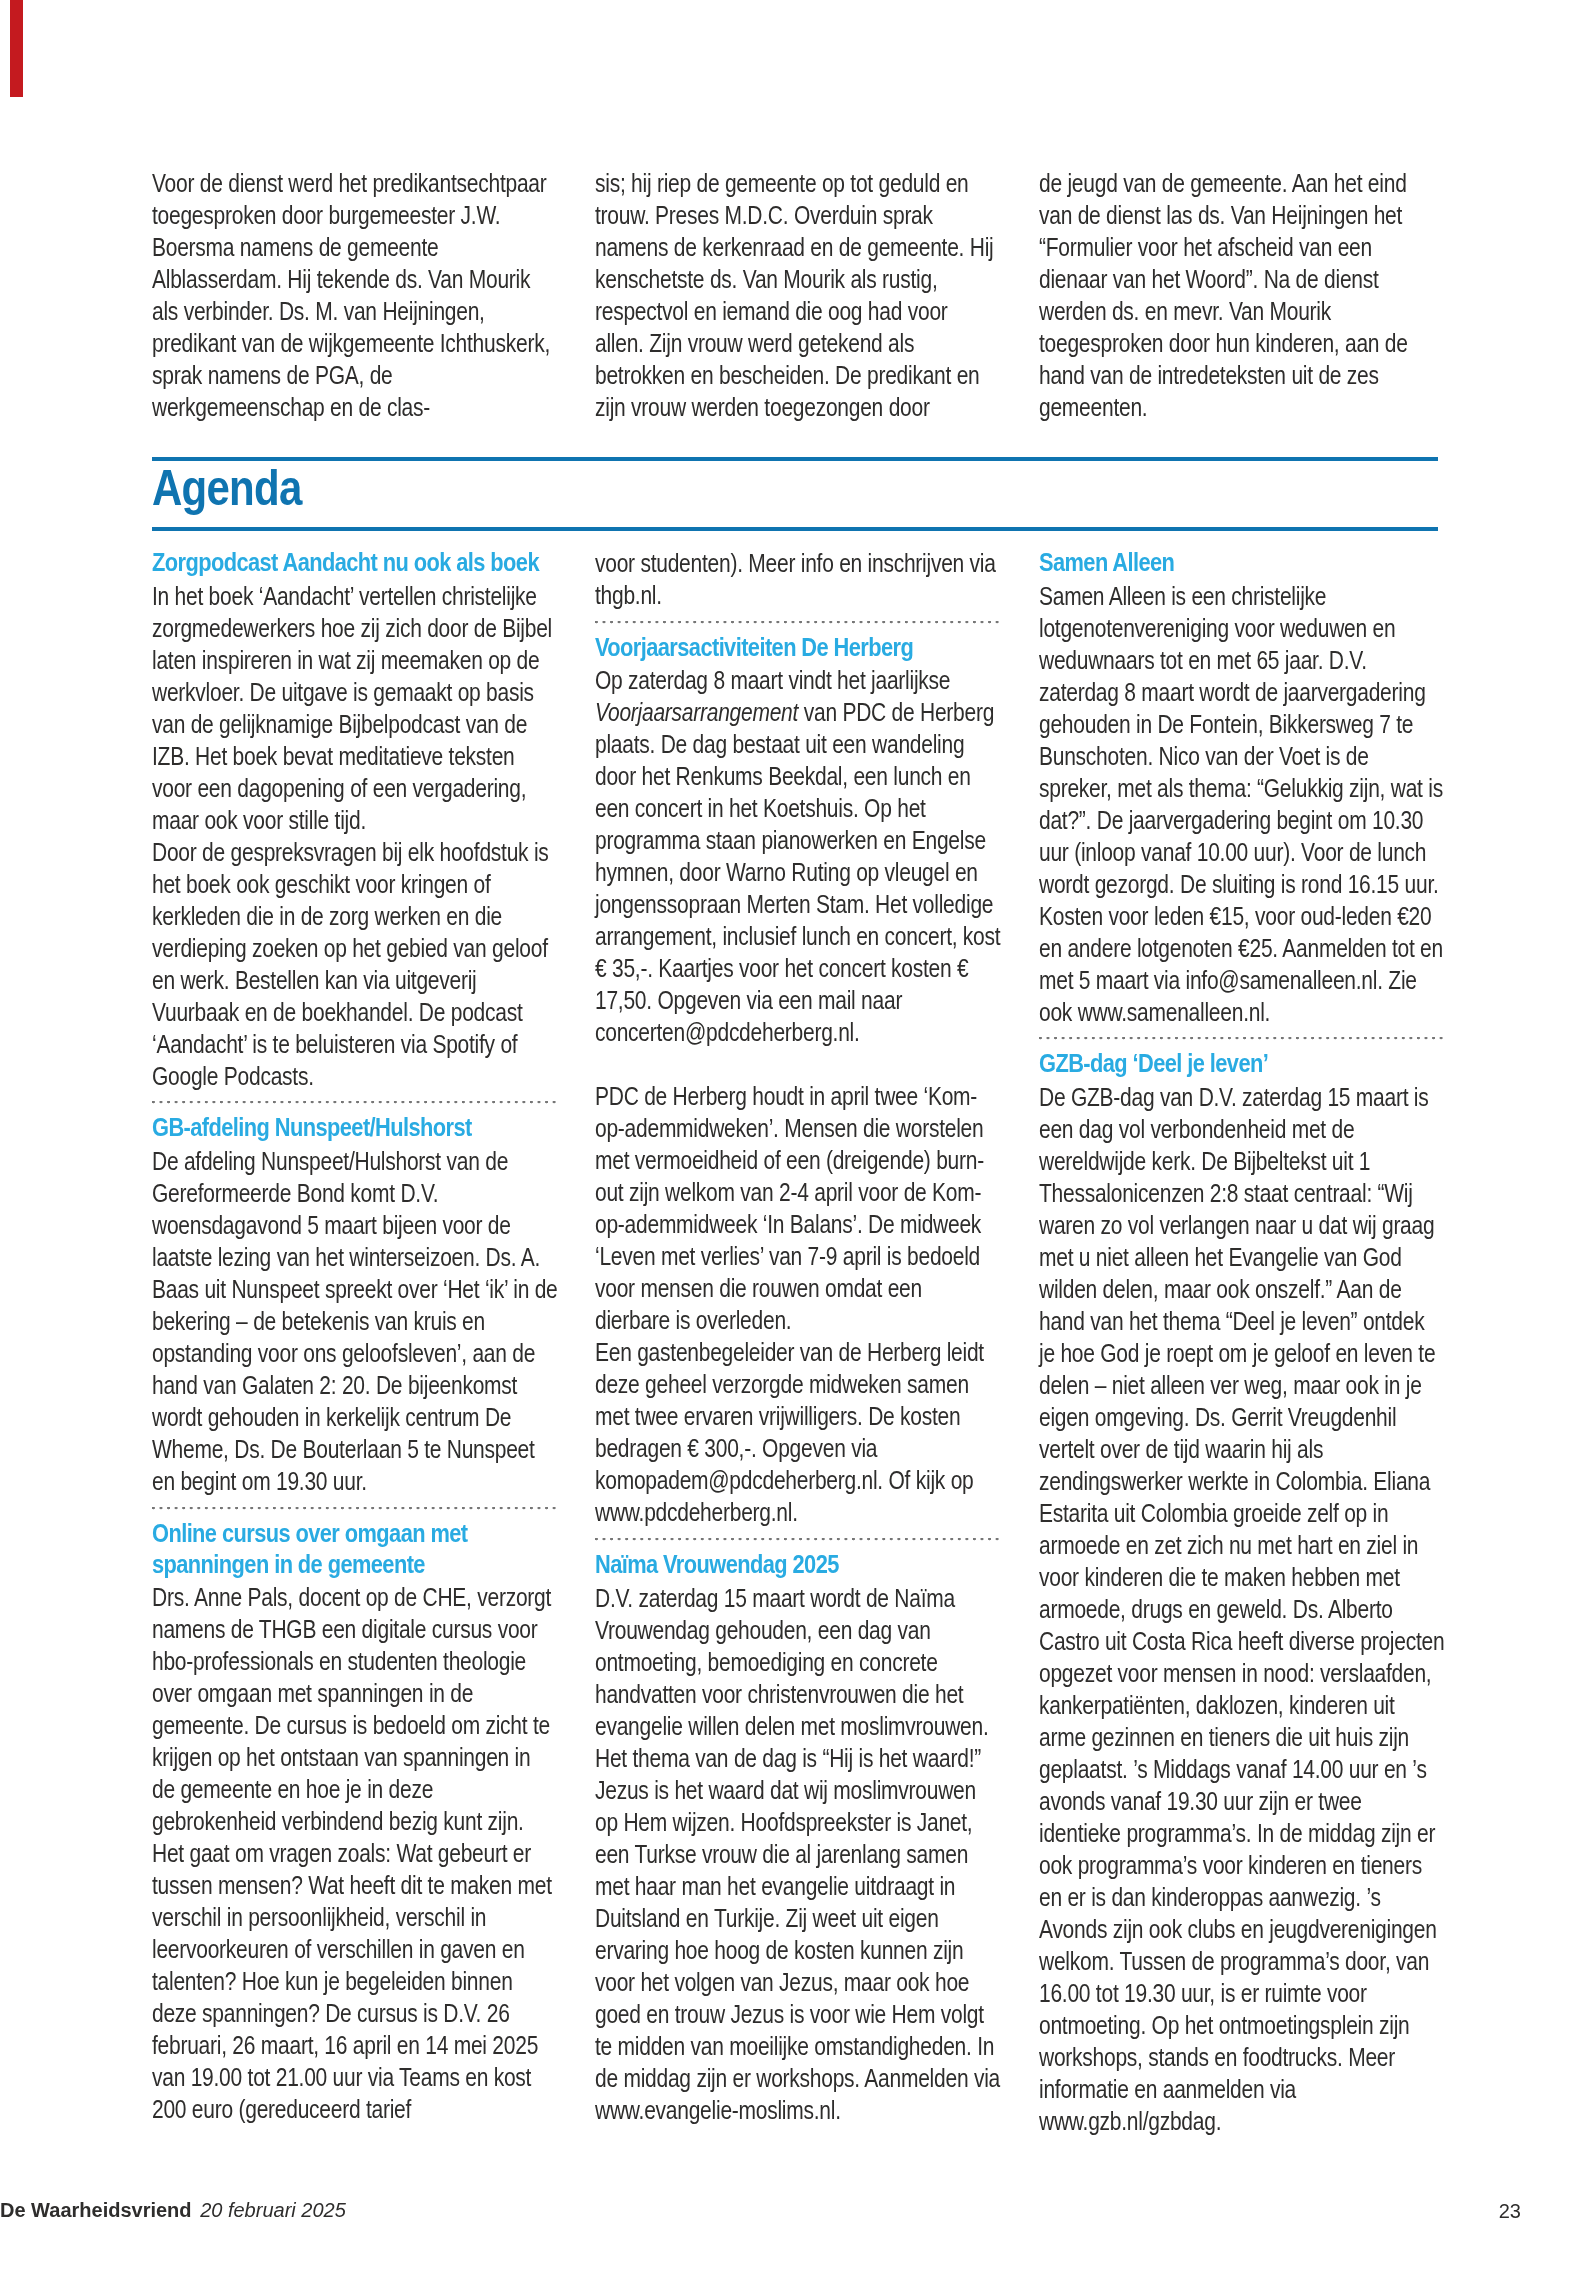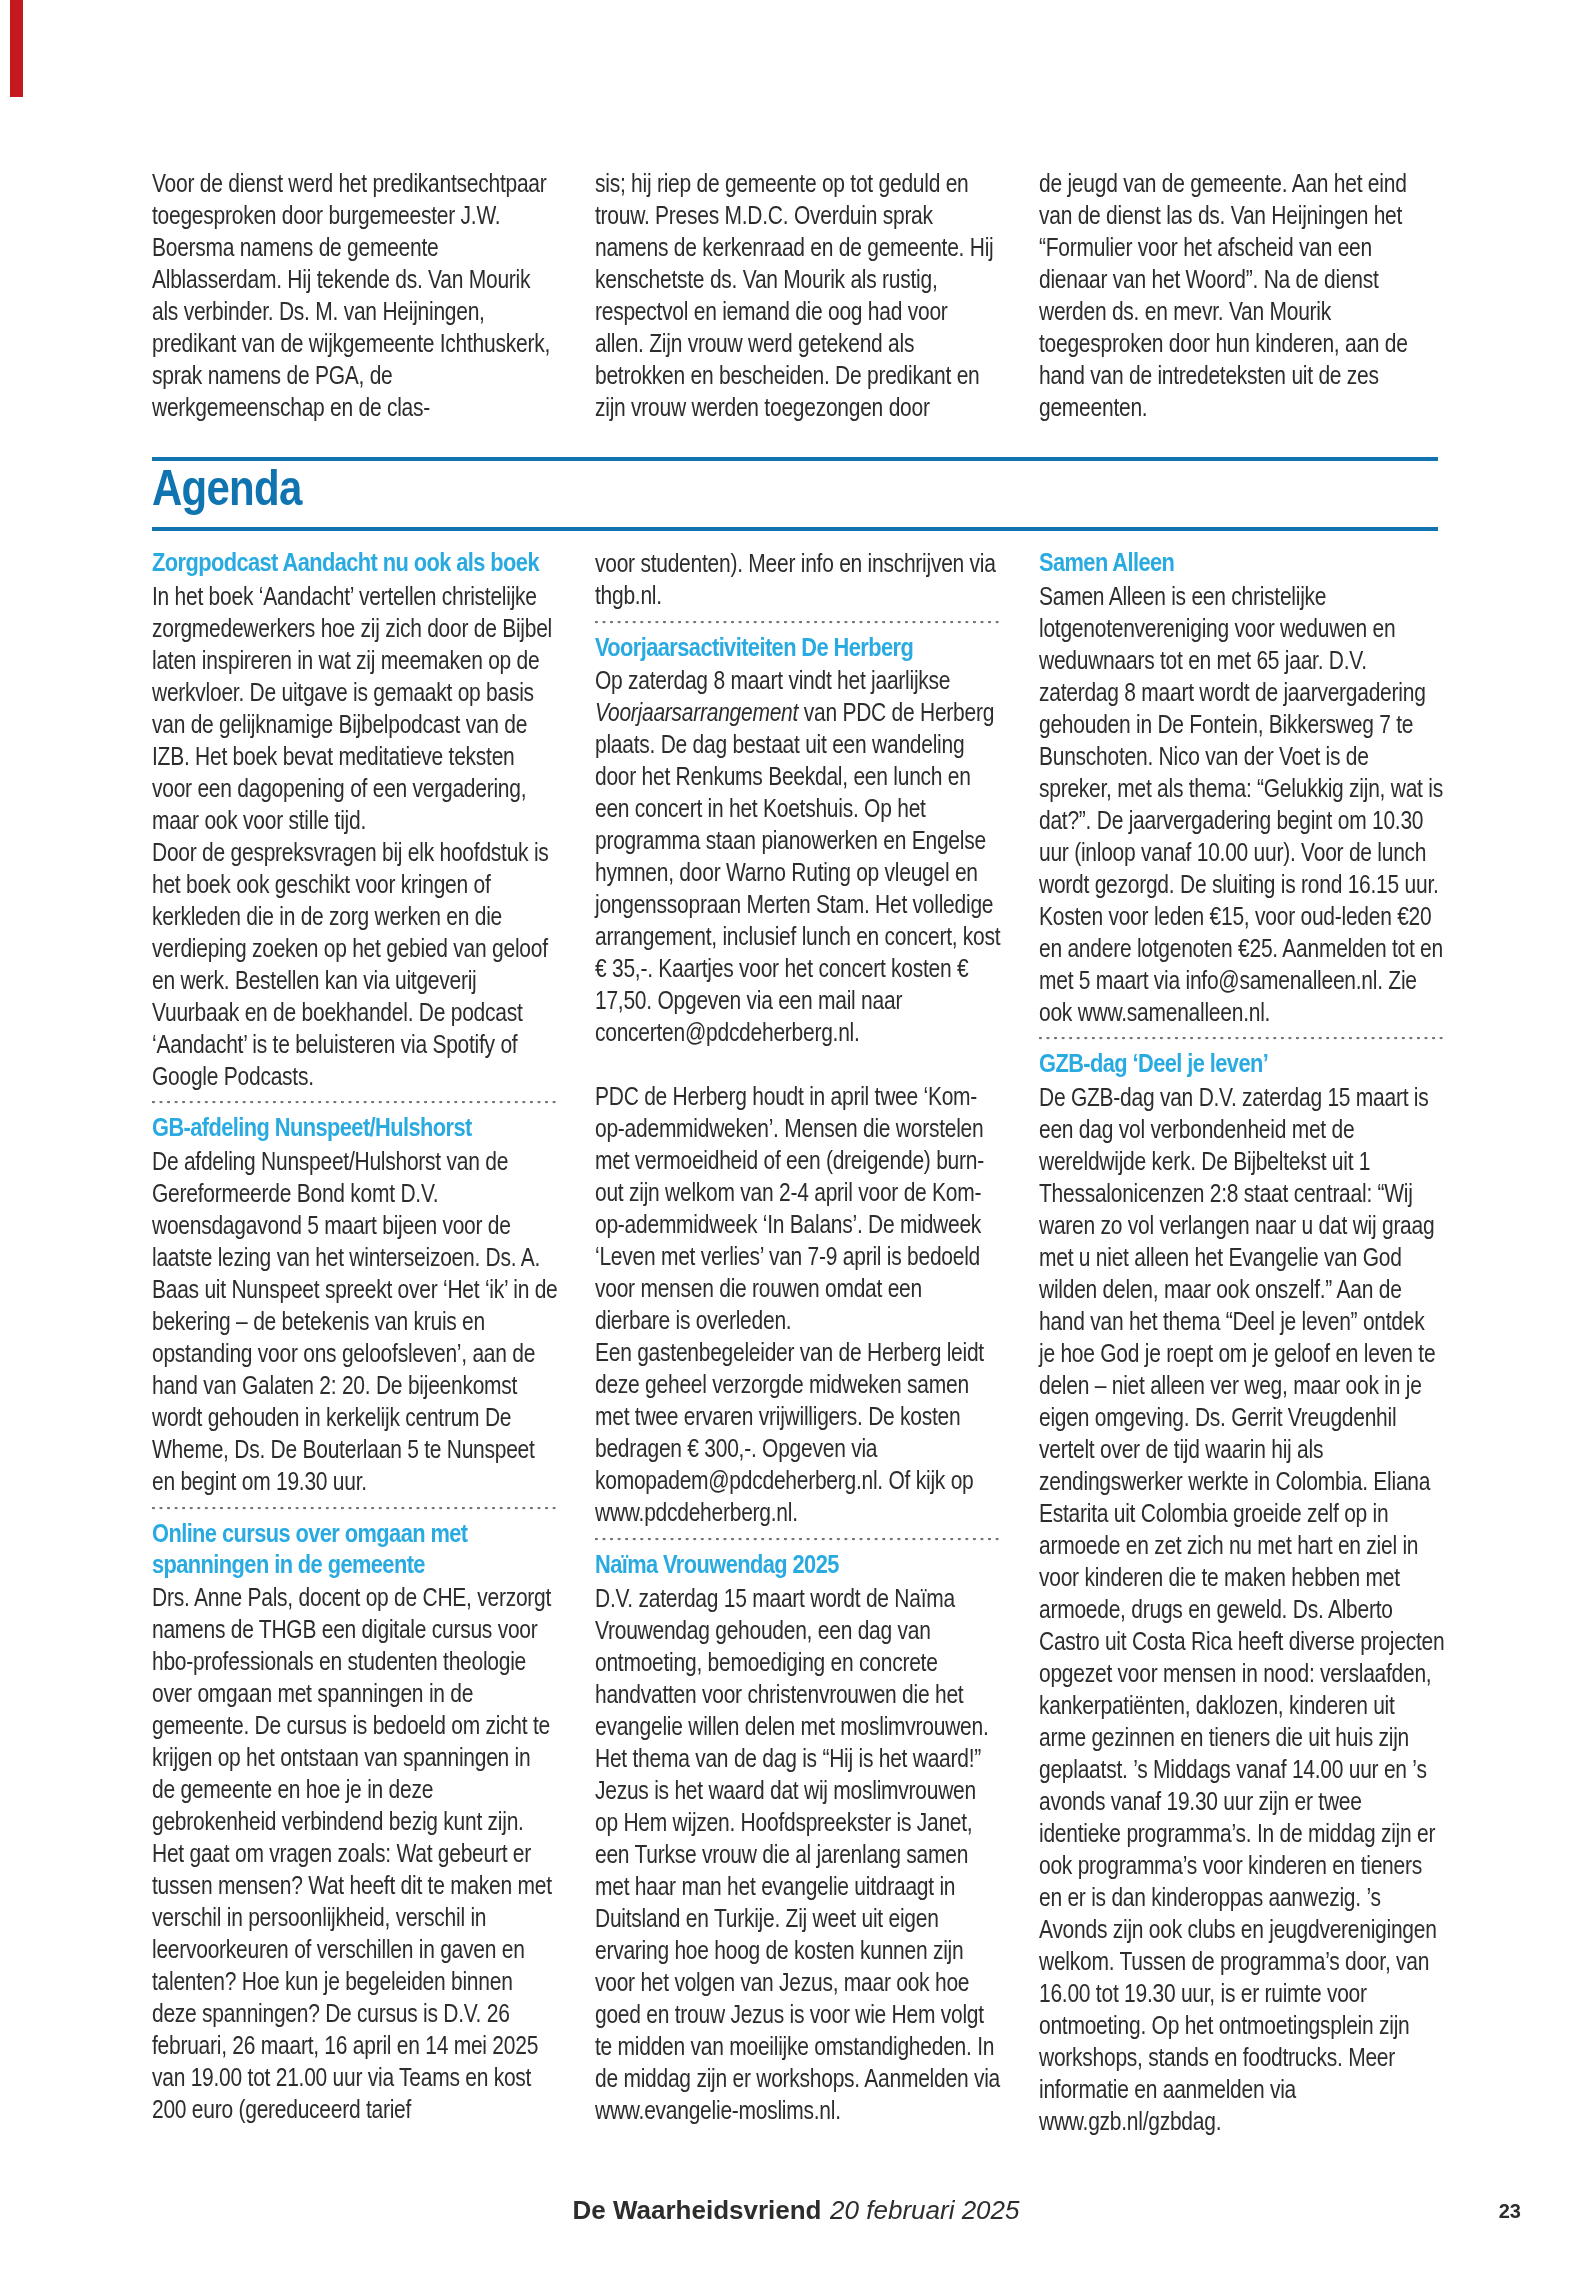--- a/index.html
+++ b/index.html
@@ -19,25 +19,25 @@
            color:#29abe2;letter-spacing:-0.7px;}
   .dotsep{height:4.3px;margin:8.6px 0 7.8px 0;background-repeat:repeat-x;
           background-image:radial-gradient(circle 1.7px at 1.9px 2.2px,#767676 1.5px,transparent 1.6px);
           background-size:9px 4.3px;}
   .rule{position:absolute;left:152px;width:1286px;height:3.5px;background:#0f74b0;}
   #rule-top{top:457px;} #rule-bottom{top:527px;}
   #agenda-title-wrap{position:absolute;left:152px;top:461px;width:604px;
                      transform:scaleX(0.84);transform-origin:0 0;}
   #agenda-title{font-size:50px;line-height:55px;font-weight:bold;color:#0f74b0;
                 letter-spacing:-0.9px;margin:0;}
-  #footer-center{position:absolute;left:0;right:0;top:2199px;text-align:center;
-                 font-size:26px;line-height:22.4px;}
+  #footer-center{position:absolute;left:0;right:0;top:2199px;
+                 font-size:20px;line-height:22.4px;}
   #footer-center .mag{font-weight:bold;}
   #footer-center .date{font-style:italic;margin-left:8.6px;}
-  #folio{position:absolute;top:2200px;right:71px;font-size:20px;font-weight:bold;}
+  #folio{position:absolute;top:2200px;right:71px;font-size:20px;font-weight:normal;}
 </style>
 </head>
 <body>
 
 <div class="bleed"></div>
 
 <div id="top-article">
   <div class="colwrap toprow c1 colinner">
       <p class="para"><span>Voor de dienst werd het predikantsechtpaar toegesproken door burgemeester J.W. Boersma namens de gemeente Alblasserdam. Hij tekende ds. Van Mourik als verbinder. Ds. M. van Heijningen, predikant van de wijkgemeente Ichthuskerk, sprak namens de PGA, de werkgemeenschap en de clas-</span></p>
     </div>

